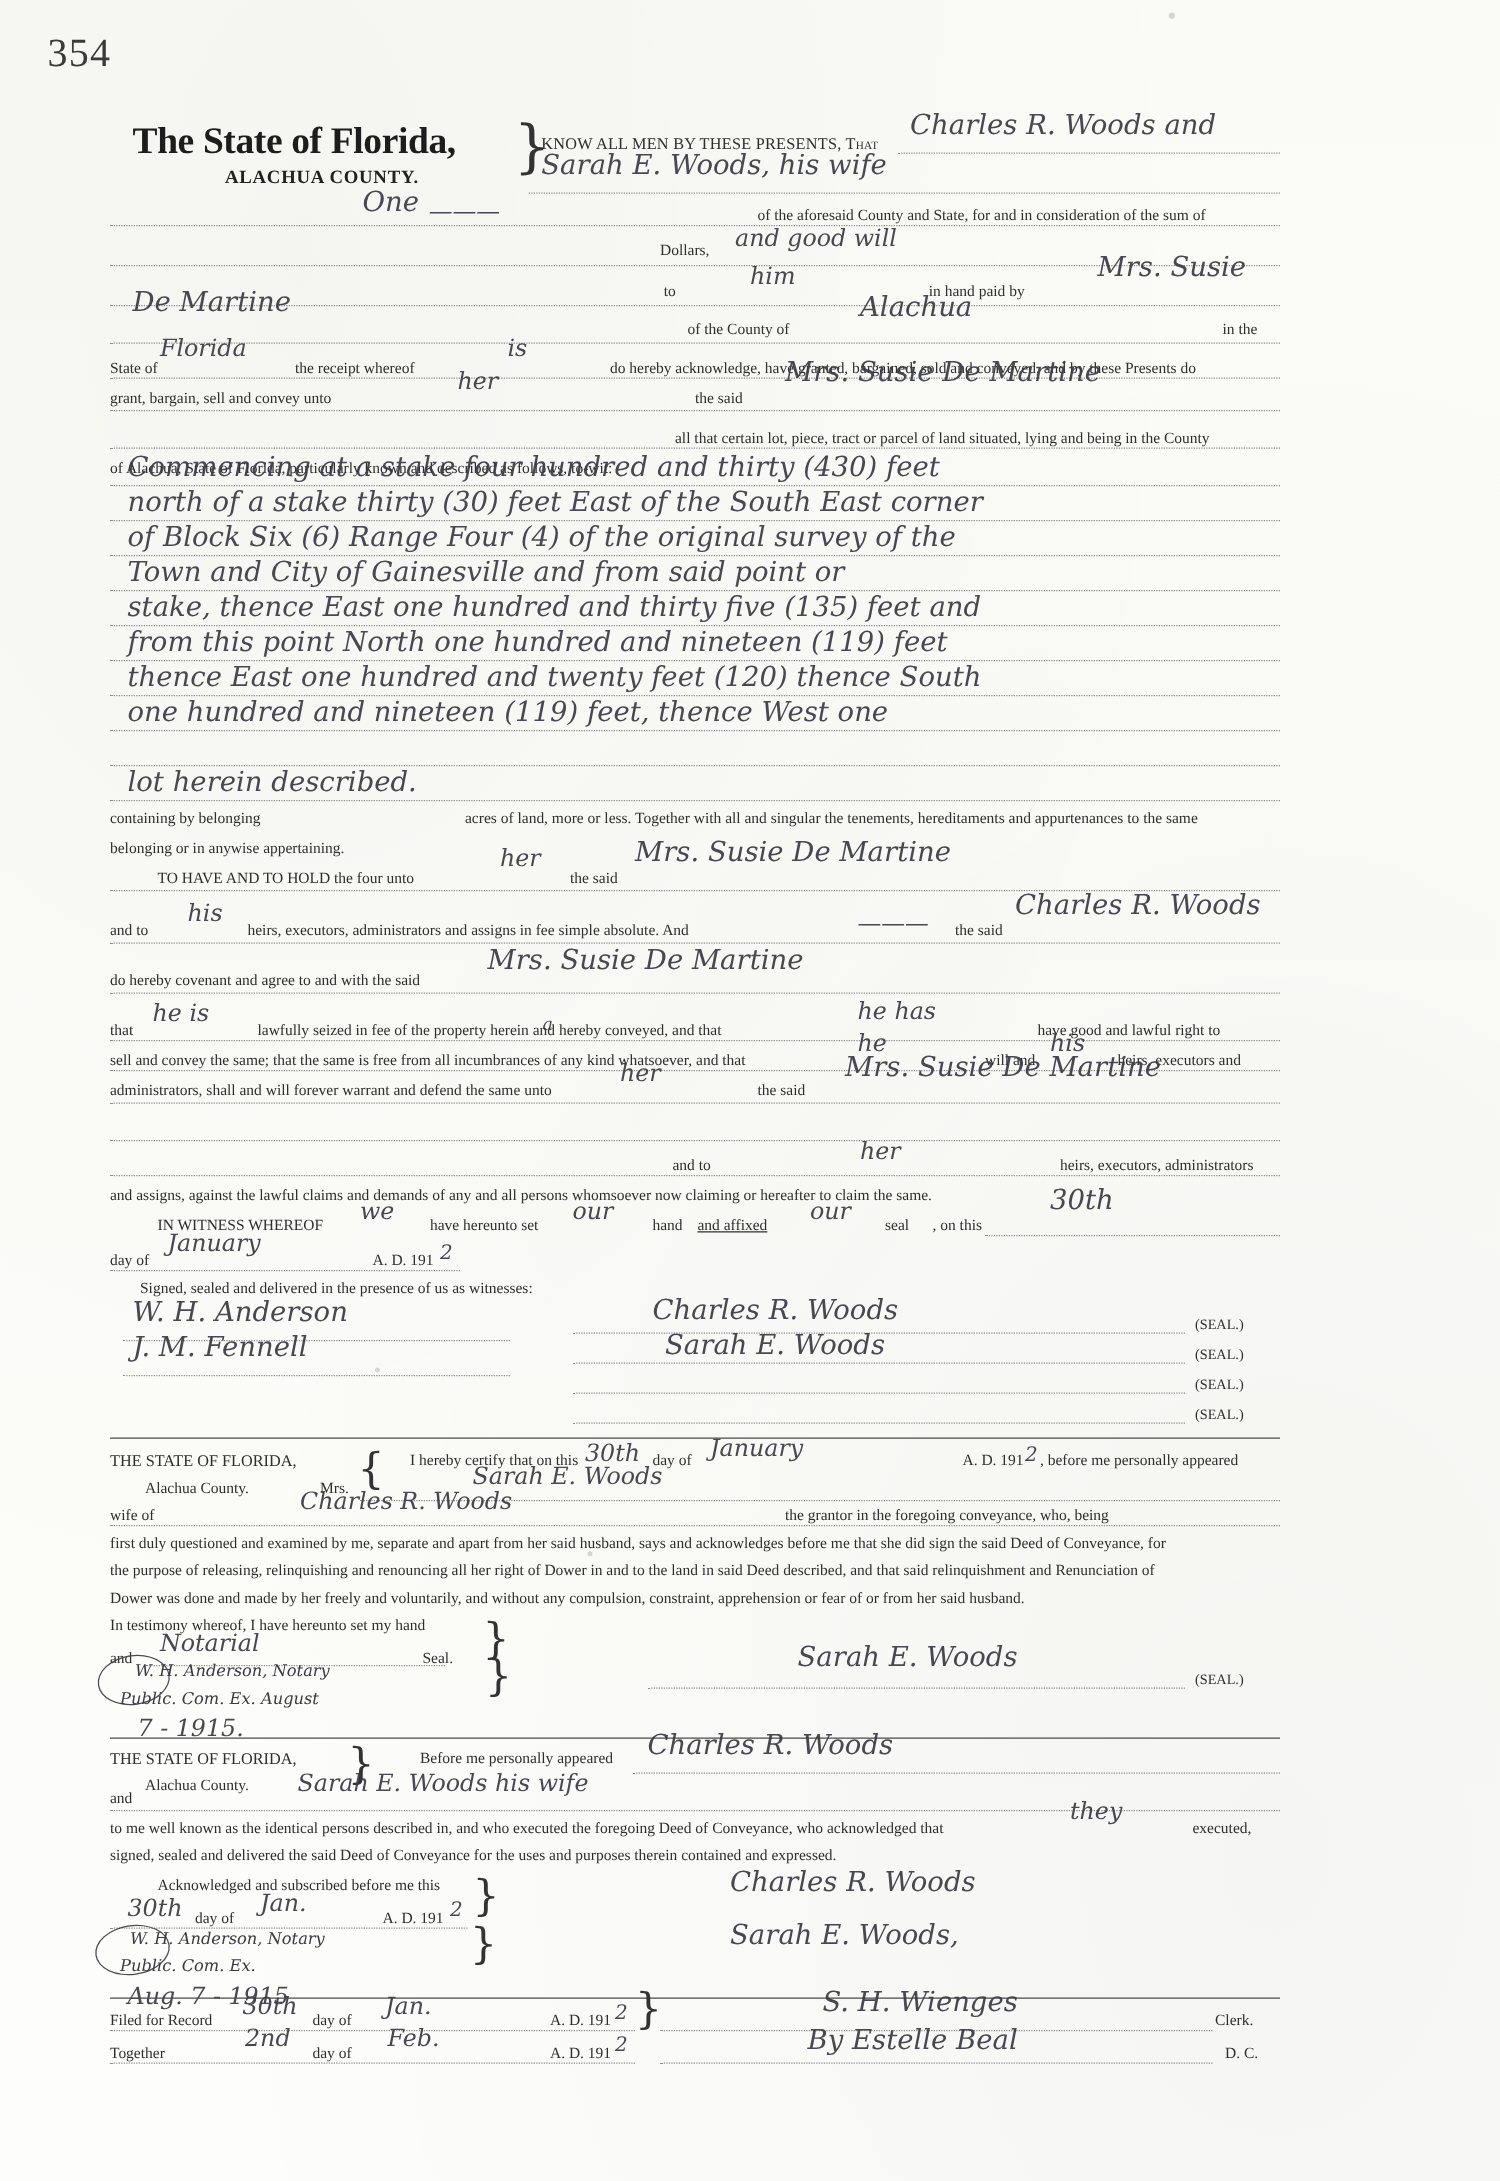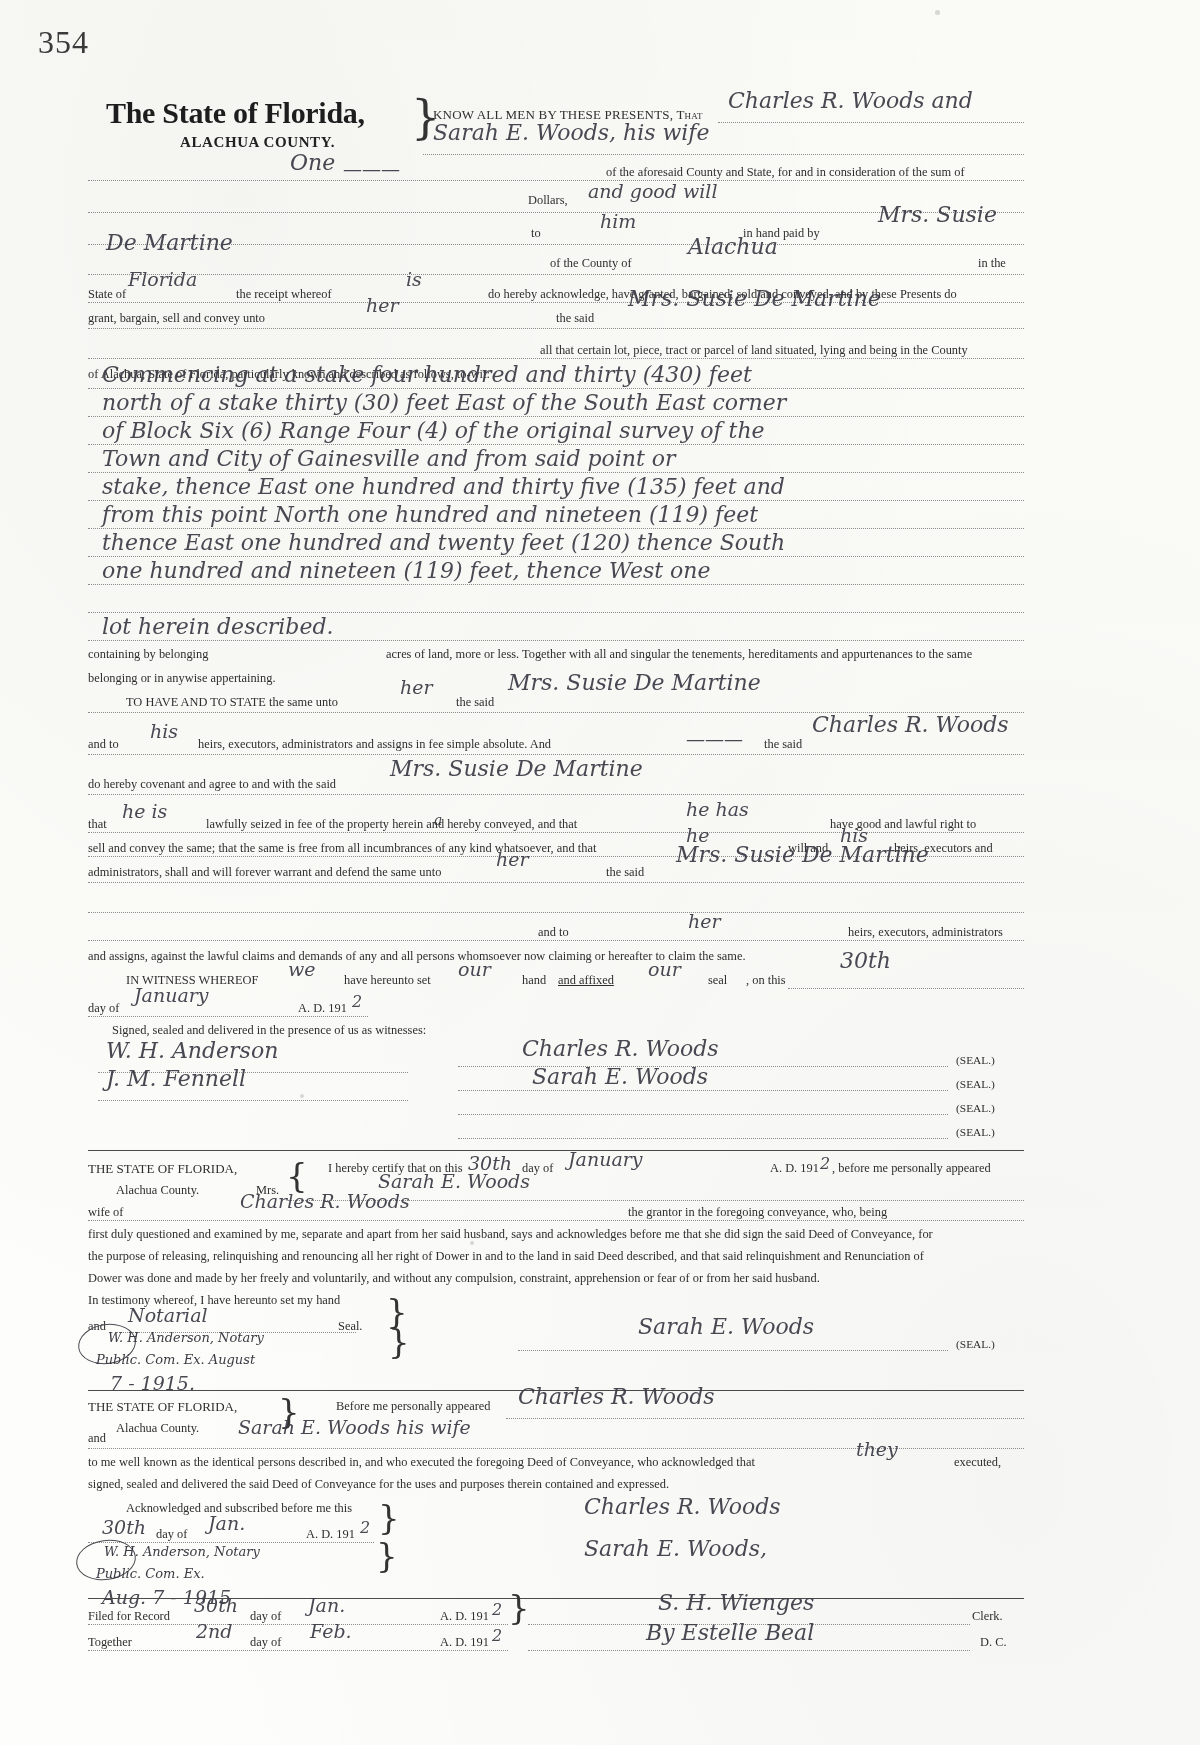--- a/index.html
+++ b/index.html
@@ -206,24 +206,24 @@
     <div class="hw lg" style="left:14px;top:430px;">from this point North one hundred and nineteen (119) feet</div>
     <div class="rule" style="left:0px;top:484px;width:936px;"></div>
     <div class="hw lg" style="left:14px;top:458px;">thence East one hundred and twenty feet (120) thence South</div>
     <div class="rule" style="left:0px;top:512px;width:936px;"></div>
     <div class="hw lg" style="left:14px;top:486px;">one hundred and nineteen (119) feet, thence West one</div>
     <div class="rule" style="left:0px;top:540px;width:936px;"></div>
     <div class="rule" style="left:0px;top:568px;width:936px;"></div>
     <div class="hw lg" style="left:14px;top:542px;">lot herein described.</div>
 
     <div class="pr" style="left:0px;top:576px;">containing by belonging</div>
-    <div class="pr" style="left:298px;top:576px;">acres of land, more or less.  Together with all and singular the tenements, hereditaments and appurtenances to the same</div>
+    <div class="pr" style="left:284px;top:576px;">acres of land, more or less.  Together with all and singular the tenements, hereditaments and appurtenances to the same</div>
     <div class="pr" style="left:0px;top:600px;">belonging or in anywise appertaining.</div>
 
-    <div class="pr" style="left:38px;top:624px;">TO HAVE AND TO STATE the same unto</div>
+    <div class="pr" style="left:38px;top:624px;">TO HAVE AND TO HOLD the four unto</div>
     <div class="hw md" style="left:312px;top:604px;">her</div>
     <div class="pr" style="left:368px;top:624px;">the said</div>
     <div class="hw lg" style="left:420px;top:598px;">Mrs. Susie De Martine</div>
     <div class="rule" style="left:0px;top:640px;width:936px;"></div>
 
     <div class="pr" style="left:0px;top:666px;">and to</div>
     <div class="hw md" style="left:62px;top:648px;">his</div>
     <div class="pr" style="left:110px;top:666px;">heirs, executors, administrators and assigns in fee simple absolute.  And</div>
     <div class="hw md" style="left:598px;top:656px;">———</div>
     <div class="pr" style="left:676px;top:666px;">the said</div>

